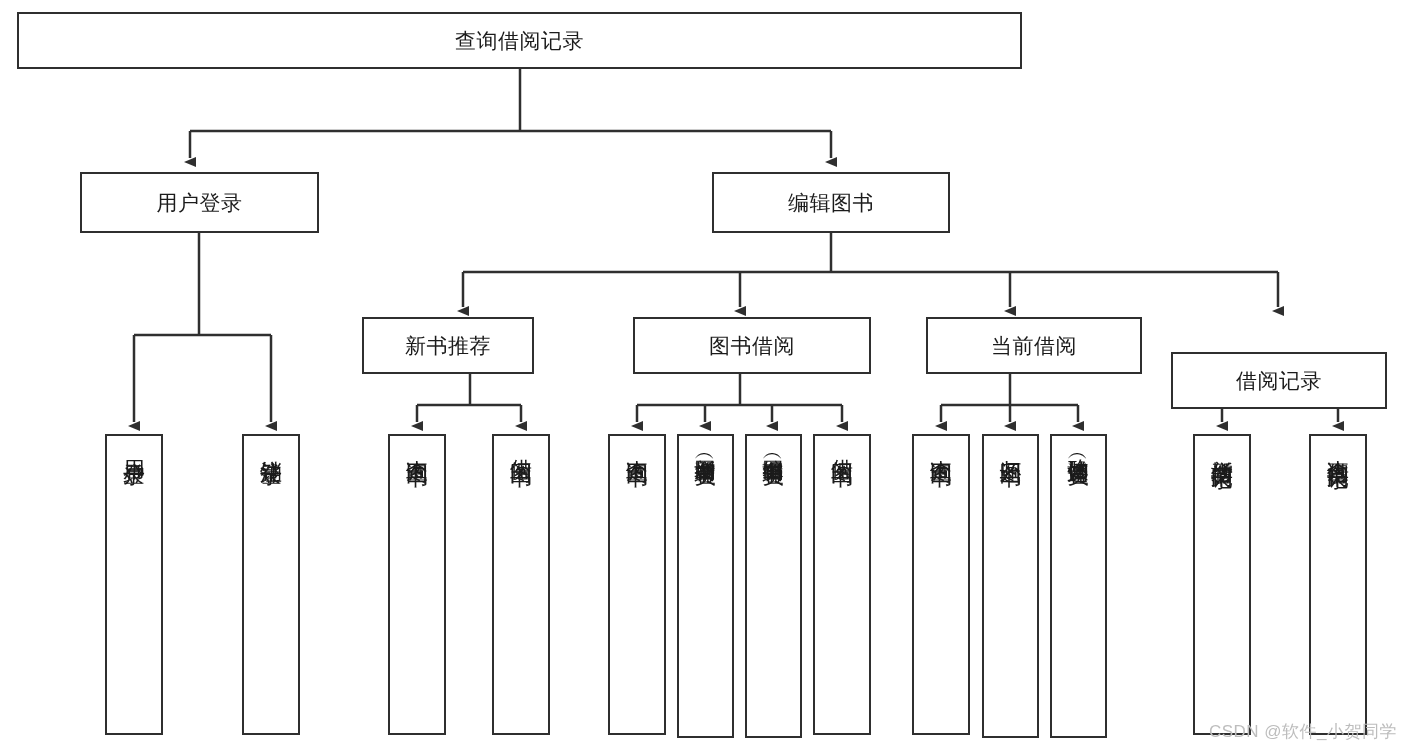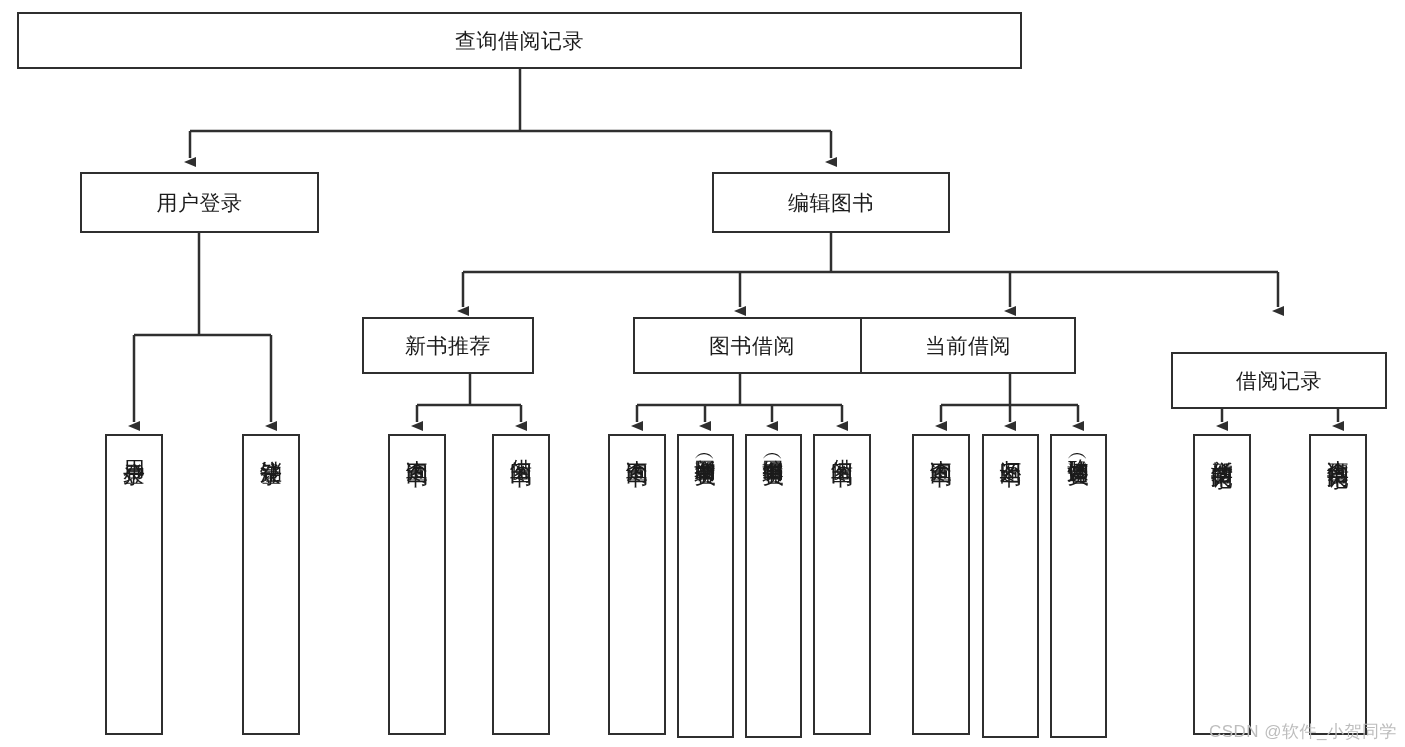--- a/index.html
+++ b/index.html
@@ -139,21 +139,21 @@
   <div class="node horiz" style="left:712px; top:172px; width:238px; height:61px;">
     <span class="label">编辑图书</span>
   </div>
 
   <div class="node horiz" style="left:362px; top:317px; width:172px; height:57px;">
     <span class="label">新书推荐</span>
   </div>
   <div class="node horiz" style="left:633px; top:317px; width:238px; height:57px;">
     <span class="label">图书借阅</span>
   </div>
-  <div class="node horiz" style="left:860px; top:317px; width:216px; height:57px;">
+  <div class="node horiz" style="left:926px; top:317px; width:216px; height:57px;">
     <span class="label">当前借阅</span>
   </div>
   <div class="node horiz" style="left:1171px; top:317px; width:216px; height:57px;margin-top:35px;">
     <span class="label">借阅记录</span>
   </div>
 
   <div class="node vert" style="left:105px; top:434px; width:58px; height:301px;">
     <span class="label">用户登录</span>
   </div>
   <div class="node vert" style="left:242px; top:434px; width:58px; height:301px;">

